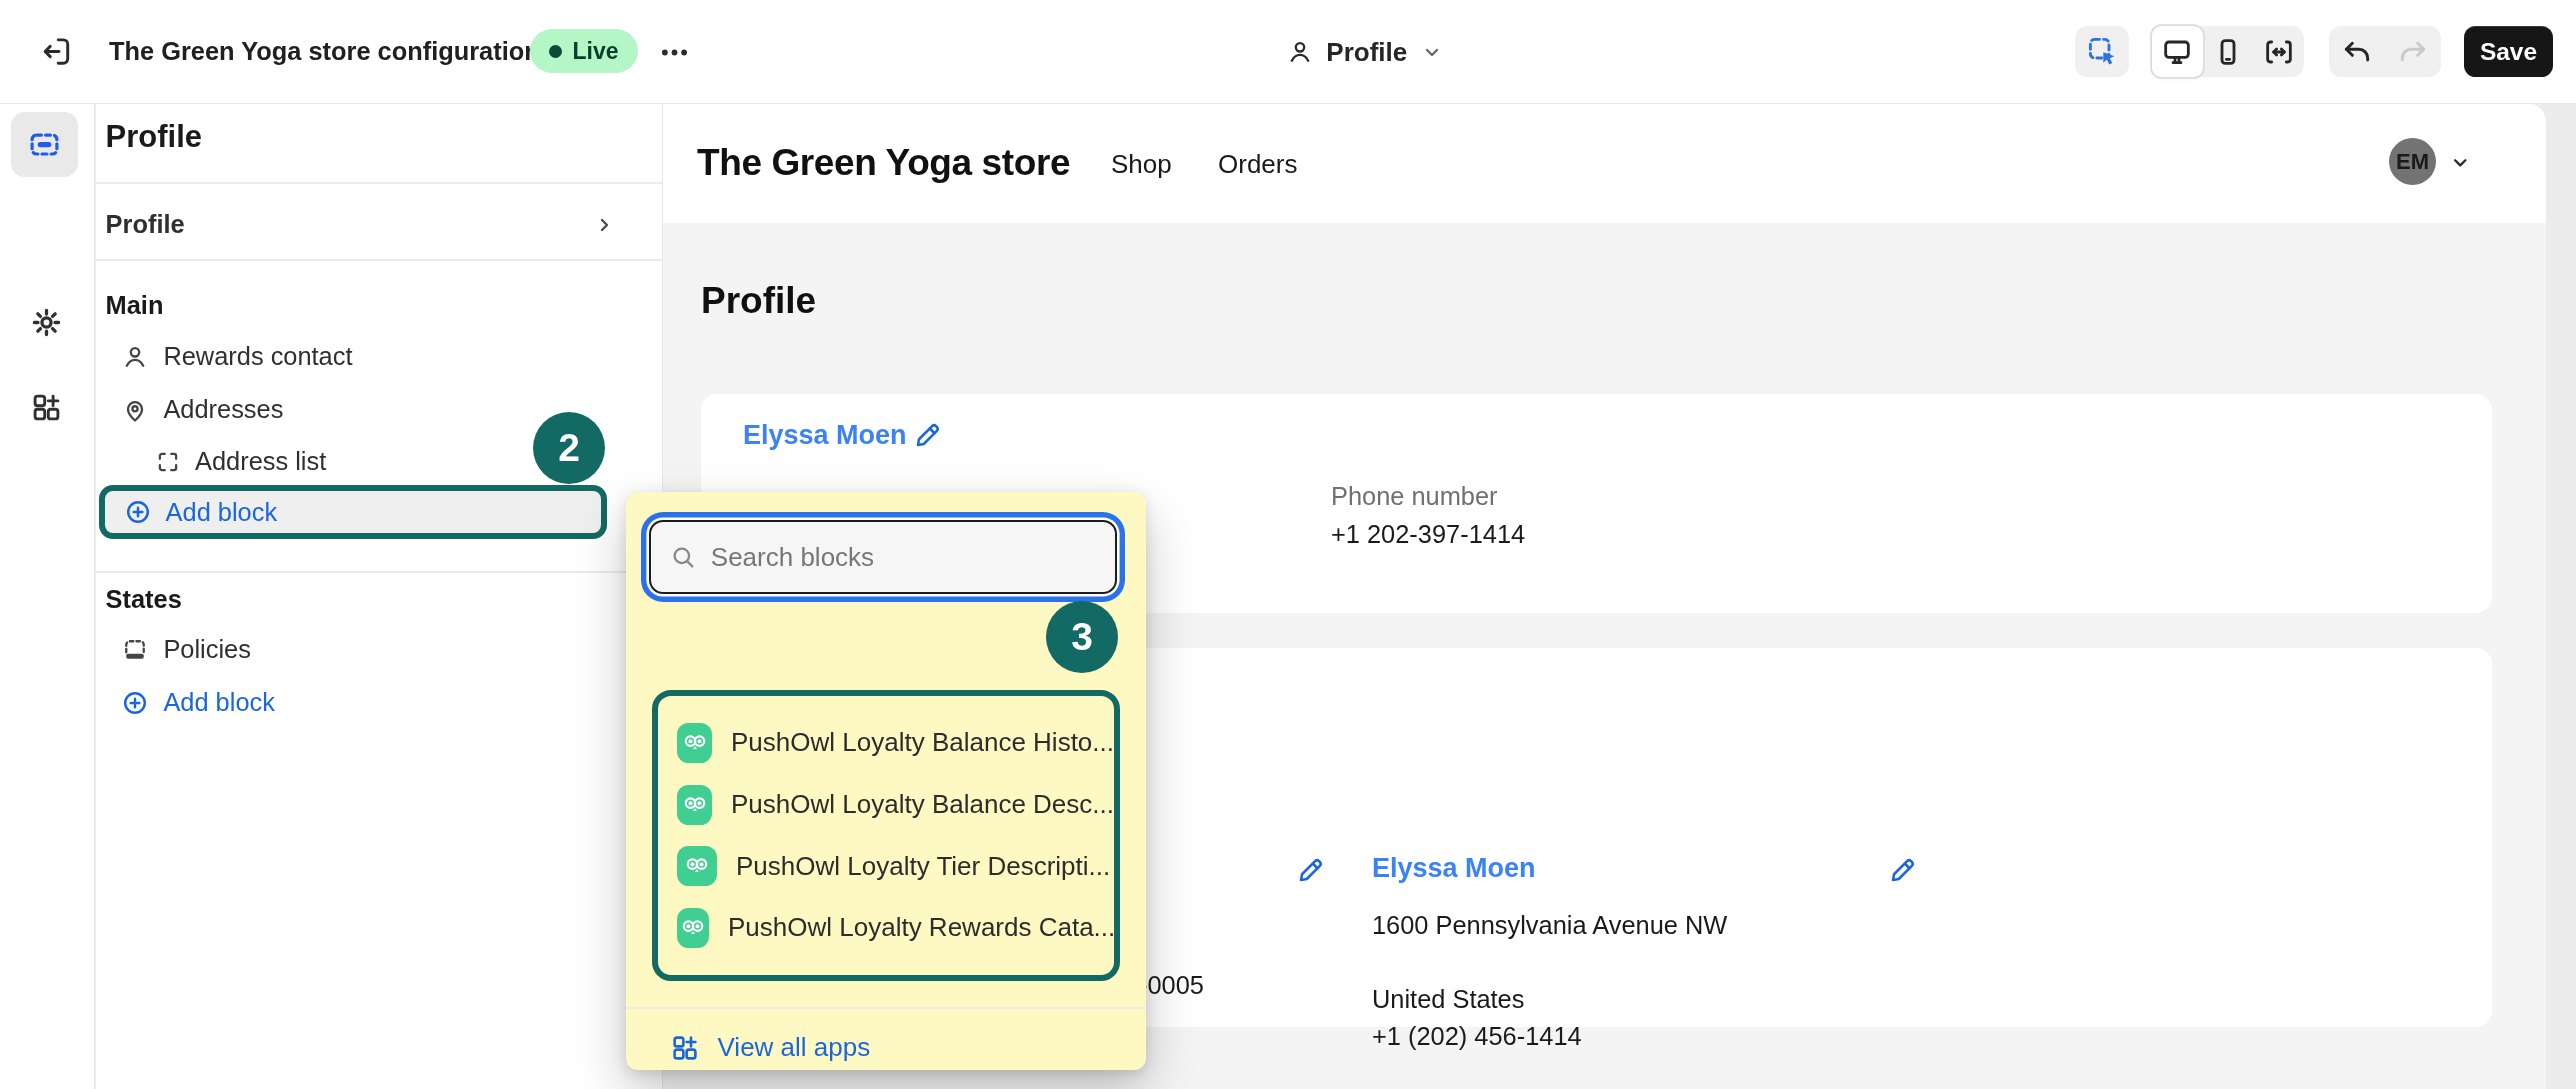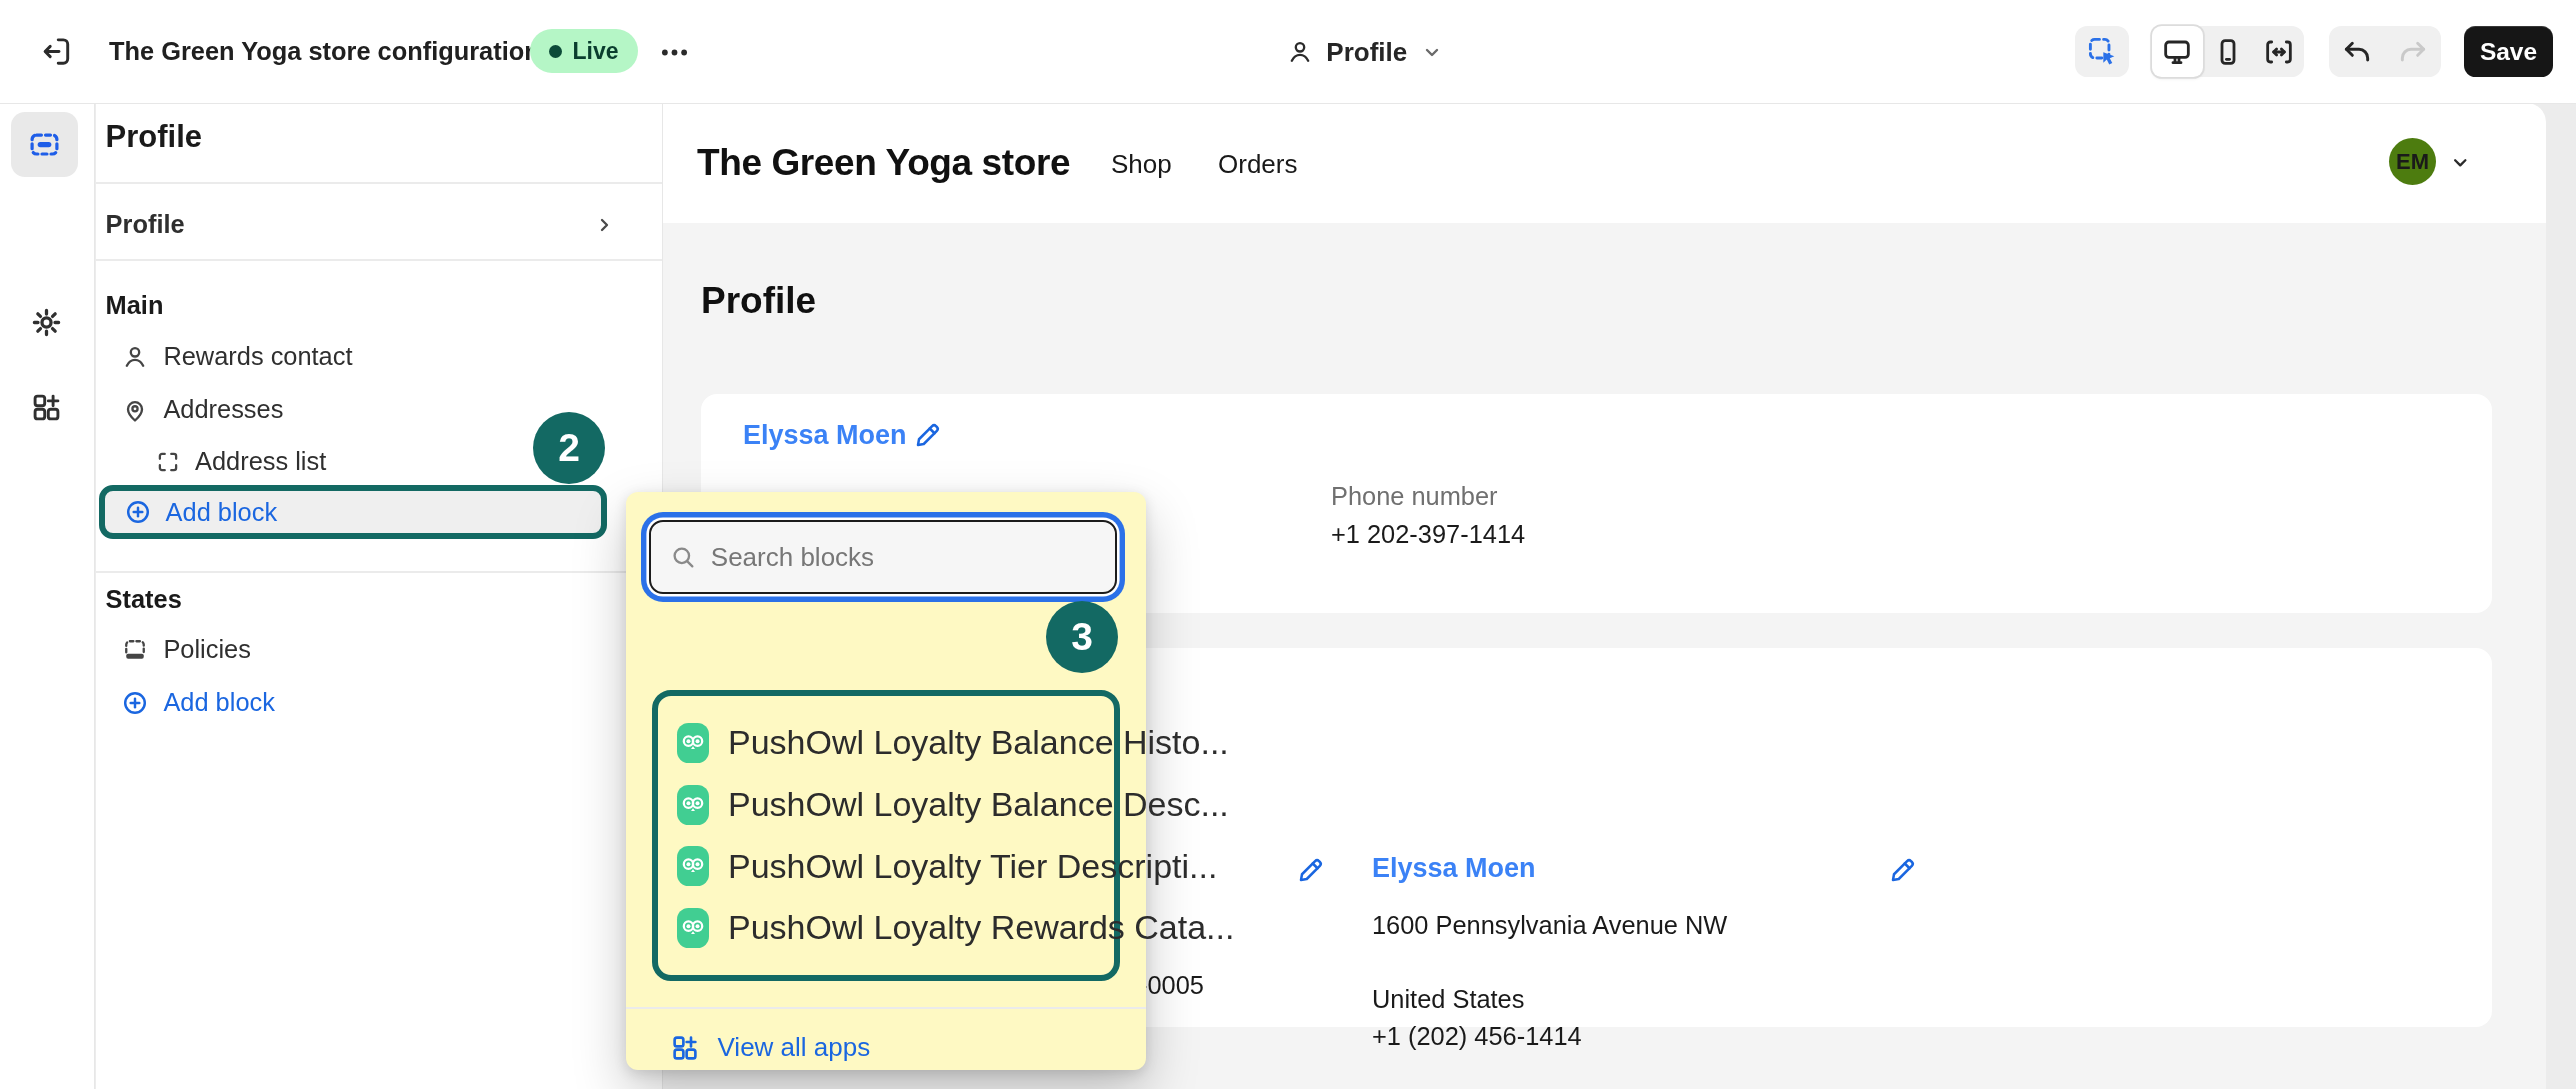--- a/index.html
+++ b/index.html
@@ -44,42 +44,42 @@
 
   
   .badge{position:absolute;width:72px;height:72px;border-radius:50%;background:#136963;color:#fff;
          font-size:39px;font-weight:700;display:flex;align-items:center;justify-content:center;z-index:60}
 
   
   .preview{left:662px;top:103px;width:1884px;height:987px;background:#f4f4f4;border-top-right-radius:19px;z-index:1;overflow:hidden}
   .storehead{position:absolute;left:0;top:0;width:1884px;height:120px;background:#fff;border-top-right-radius:19px}
   .storename{font-size:37px;font-weight:650;letter-spacing:-0.4px;color:#111}
   .storenav{font-size:26px;color:#191919;cursor:pointer}
-  .avatar{width:47px;height:47px;border-radius:50%;background:#4d7c0f;display:flex;align-items:center;justify-content:center;
+  .avatar{width:47px;height:47px;border-radius:50%;background:#737373;display:flex;align-items:center;justify-content:center;
           font-size:22px;font-weight:600;color:#1a1a1a;cursor:pointer}
   .pv-title{font-size:37px;font-weight:700;color:#101010}
   .card{position:absolute;left:39px;width:1791px;background:#fff;border-radius:16px}
   .name{font-size:27px;font-weight:700;color:#3b82f6;white-space:nowrap}
   .glabel{font-size:25.4px;color:#707070}
   .gvalue{font-size:25.4px;color:#1a1a1a}
   .addr{font-size:25.4px;color:#1a1a1a;line-height:37px;white-space:nowrap}
   .pencil{cursor:pointer;color:#1a66e0}
 
   
   .popup{left:626px;top:492px;width:520px;height:578px;background:#fef9c3;border-radius:12px;
          box-shadow:0 23px 53px rgba(0,0,0,.22),0 3.5px 12.3px rgba(0,0,0,.12);z-index:40}
   .searchbox{position:absolute;left:23px;top:28px;width:468px;height:74px;box-sizing:border-box;
              background:#f6f6f6;border:2.6px solid #1c1c1c;border-radius:14px;
              box-shadow:0 0 0 2.6px #fff,0 0 0 8px #2b71e8;display:flex;align-items:center;gap:12.3px;padding:0 17.5px}
   .searchbox input{flex:1;border:none;outline:none;background:transparent;font-size:26px;color:#1f1f1f;
                    font-family:"Liberation Sans","DejaVu Sans",sans-serif}
   .searchbox input::placeholder{color:#777}
   .itemgroup{position:absolute;left:26px;top:198px;width:468px;height:291px;box-sizing:border-box;
              border:6.1px solid #136963;border-radius:19px;display:flex;flex-direction:column;justify-content:space-evenly;padding:5.3px 0}
-  .pitem{display:flex;align-items:center;gap:19px;padding-left:19px;cursor:pointer;font-size:34px;color:#2c2c2c;white-space:nowrap}
+  .pitem{display:flex;align-items:center;gap:19px;padding-left:19px;cursor:pointer;font-size:26px;color:#2c2c2c;white-space:nowrap}
   .owl{width:40px;height:40px;border-radius:11.4px;background:#41ce92;display:flex;align-items:center;justify-content:center}
   .pop-div{position:absolute;left:0;top:515px;width:520px;height:1.8px;background:#ebebeb}
   .viewall{position:absolute;left:44px;top:531px;height:49px;display:flex;align-items:center;gap:17.5px;cursor:pointer;
            font-size:26px;color:#1a66e0}
 </style>
 </head>
 <body>
 
 <div class="abs topbar">
   <div class="abs iconbtn" style="left:32px;top:26px;width:51px;height:51px">

